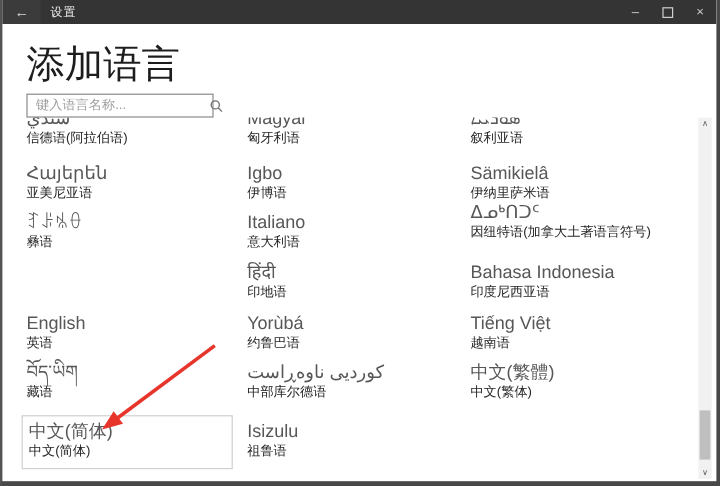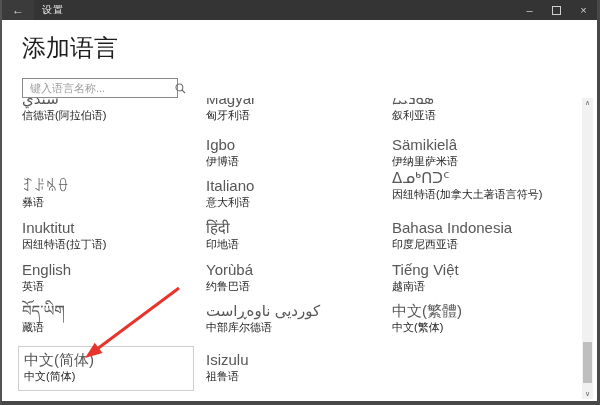--- a/index.html
+++ b/index.html
@@ -11,21 +11,21 @@
   }
   
   .titlebar{position:absolute;left:0;top:0;right:0;height:20px;background:#343434;display:flex;align-items:center;}
   .back-btn{width:32px;height:20px;display:flex;align-items:center;justify-content:center;
     color:#d6d6d6;font-size:12px;background:#3b3b3b;cursor:default;}
   .tb-title{color:#f0f0f0;font-size:10px;margin-left:8px;letter-spacing:1px;}
   .tb-spacer{flex:1;}
   .cap-btn{width:27px;height:20px;display:flex;align-items:center;justify-content:center;color:#cfcfcf;font-size:11px;}
   .max-glyph{width:7px;height:7px;border:1px solid #cfcfcf;display:inline-block;}
   
-  .heading{position:absolute;left:20px;top:32px;font-size:24px;color:#1d1d1d;font-weight:400;}
+  .heading{position:absolute;left:20px;top:32px;font-size:32px;color:#1d1d1d;font-weight:400;}
   .searchbox{position:absolute;left:20px;top:78px;width:156px;height:20px;box-sizing:border-box;
     border:1px solid #8a8a8a;background:#fff;display:flex;align-items:center;}
   .searchbox input{flex:1;border:none;outline:none;font-size:11px;padding:0 0 0 7px;color:#333;
     font-family:"Liberation Sans","DejaVu Sans",sans-serif;background:transparent;}
   .searchbox input::placeholder{color:#9d9d9d;}
   .search-icon{width:16px;height:14px;flex:0 0 16px;display:flex;align-items:center;justify-content:center;}
   
   .lang-viewport{position:absolute;left:0;top:98px;right:17px;bottom:2px;overflow:hidden;padding-left:20px;}
   .lang-item{position:absolute;cursor:default;}
   .lang-native{font-size:15px;line-height:16px;color:#575757;white-space:nowrap;}
@@ -82,43 +82,43 @@
         <div class="lang-label">信德语(阿拉伯语)</div>
       </div>
       <div class="lang-item" style="left: 204px; top: -7px;">
         <div class="lang-native">Magyar</div>
         <div class="lang-label">匈牙利语</div>
       </div>
       <div class="lang-item" style="left: 390px; top: -7px;">
         <div class="lang-native">ܣܘܪܝܝܐ</div>
         <div class="lang-label">叙利亚语</div>
       </div>
+      <div class="lang-item" style="left: 20px; top: 39px;">
+        <div class="lang-native">Հայերեն</div>
+        <div class="lang-label">亚美尼亚语</div>
+      </div>
       <div class="lang-item" style="left: 204px; top: 39px;">
         <div class="lang-native">Igbo</div>
         <div class="lang-label">伊博语</div>
       </div>
       <div class="lang-item" style="left: 390px; top: 39px;">
         <div class="lang-native">Sämikielâ</div>
         <div class="lang-label">伊纳里萨米语</div>
       </div>
       <div class="lang-item" style="left: 204px; top: 80px;">
         <div class="lang-native">Italiano</div>
         <div class="lang-label">意大利语</div>
       </div>
       <div class="lang-item" style="left: 20px; top: 80px;">
         <div class="lang-native">ꆈꌠꁱꂷ</div>
         <div class="lang-label">彝语</div>
       </div>
       <div class="lang-item" style="left: 390px; top: 72px;">
         <div class="lang-native">ᐃᓄᒃᑎᑐᑦ</div>
         <div class="lang-label">因纽特语(加拿大土著语言符号)</div>
-      </div>
-      <div class="lang-item" style="left: 20px; top: 122px;">
-        <div class="lang-native">Inuktitut</div>
-        <div class="lang-label">因纽特语(拉丁语)</div>
       </div>
       <div class="lang-item" style="left: 204px; top: 122px;">
         <div class="lang-native">हिंदी</div>
         <div class="lang-label">印地语</div>
       </div>
       <div class="lang-item" style="left: 390px; top: 122px;">
         <div class="lang-native">Bahasa Indonesia</div>
         <div class="lang-label">印度尼西亚语</div>
       </div>
       <div class="lang-item" style="left: 20px; top: 164px;">

